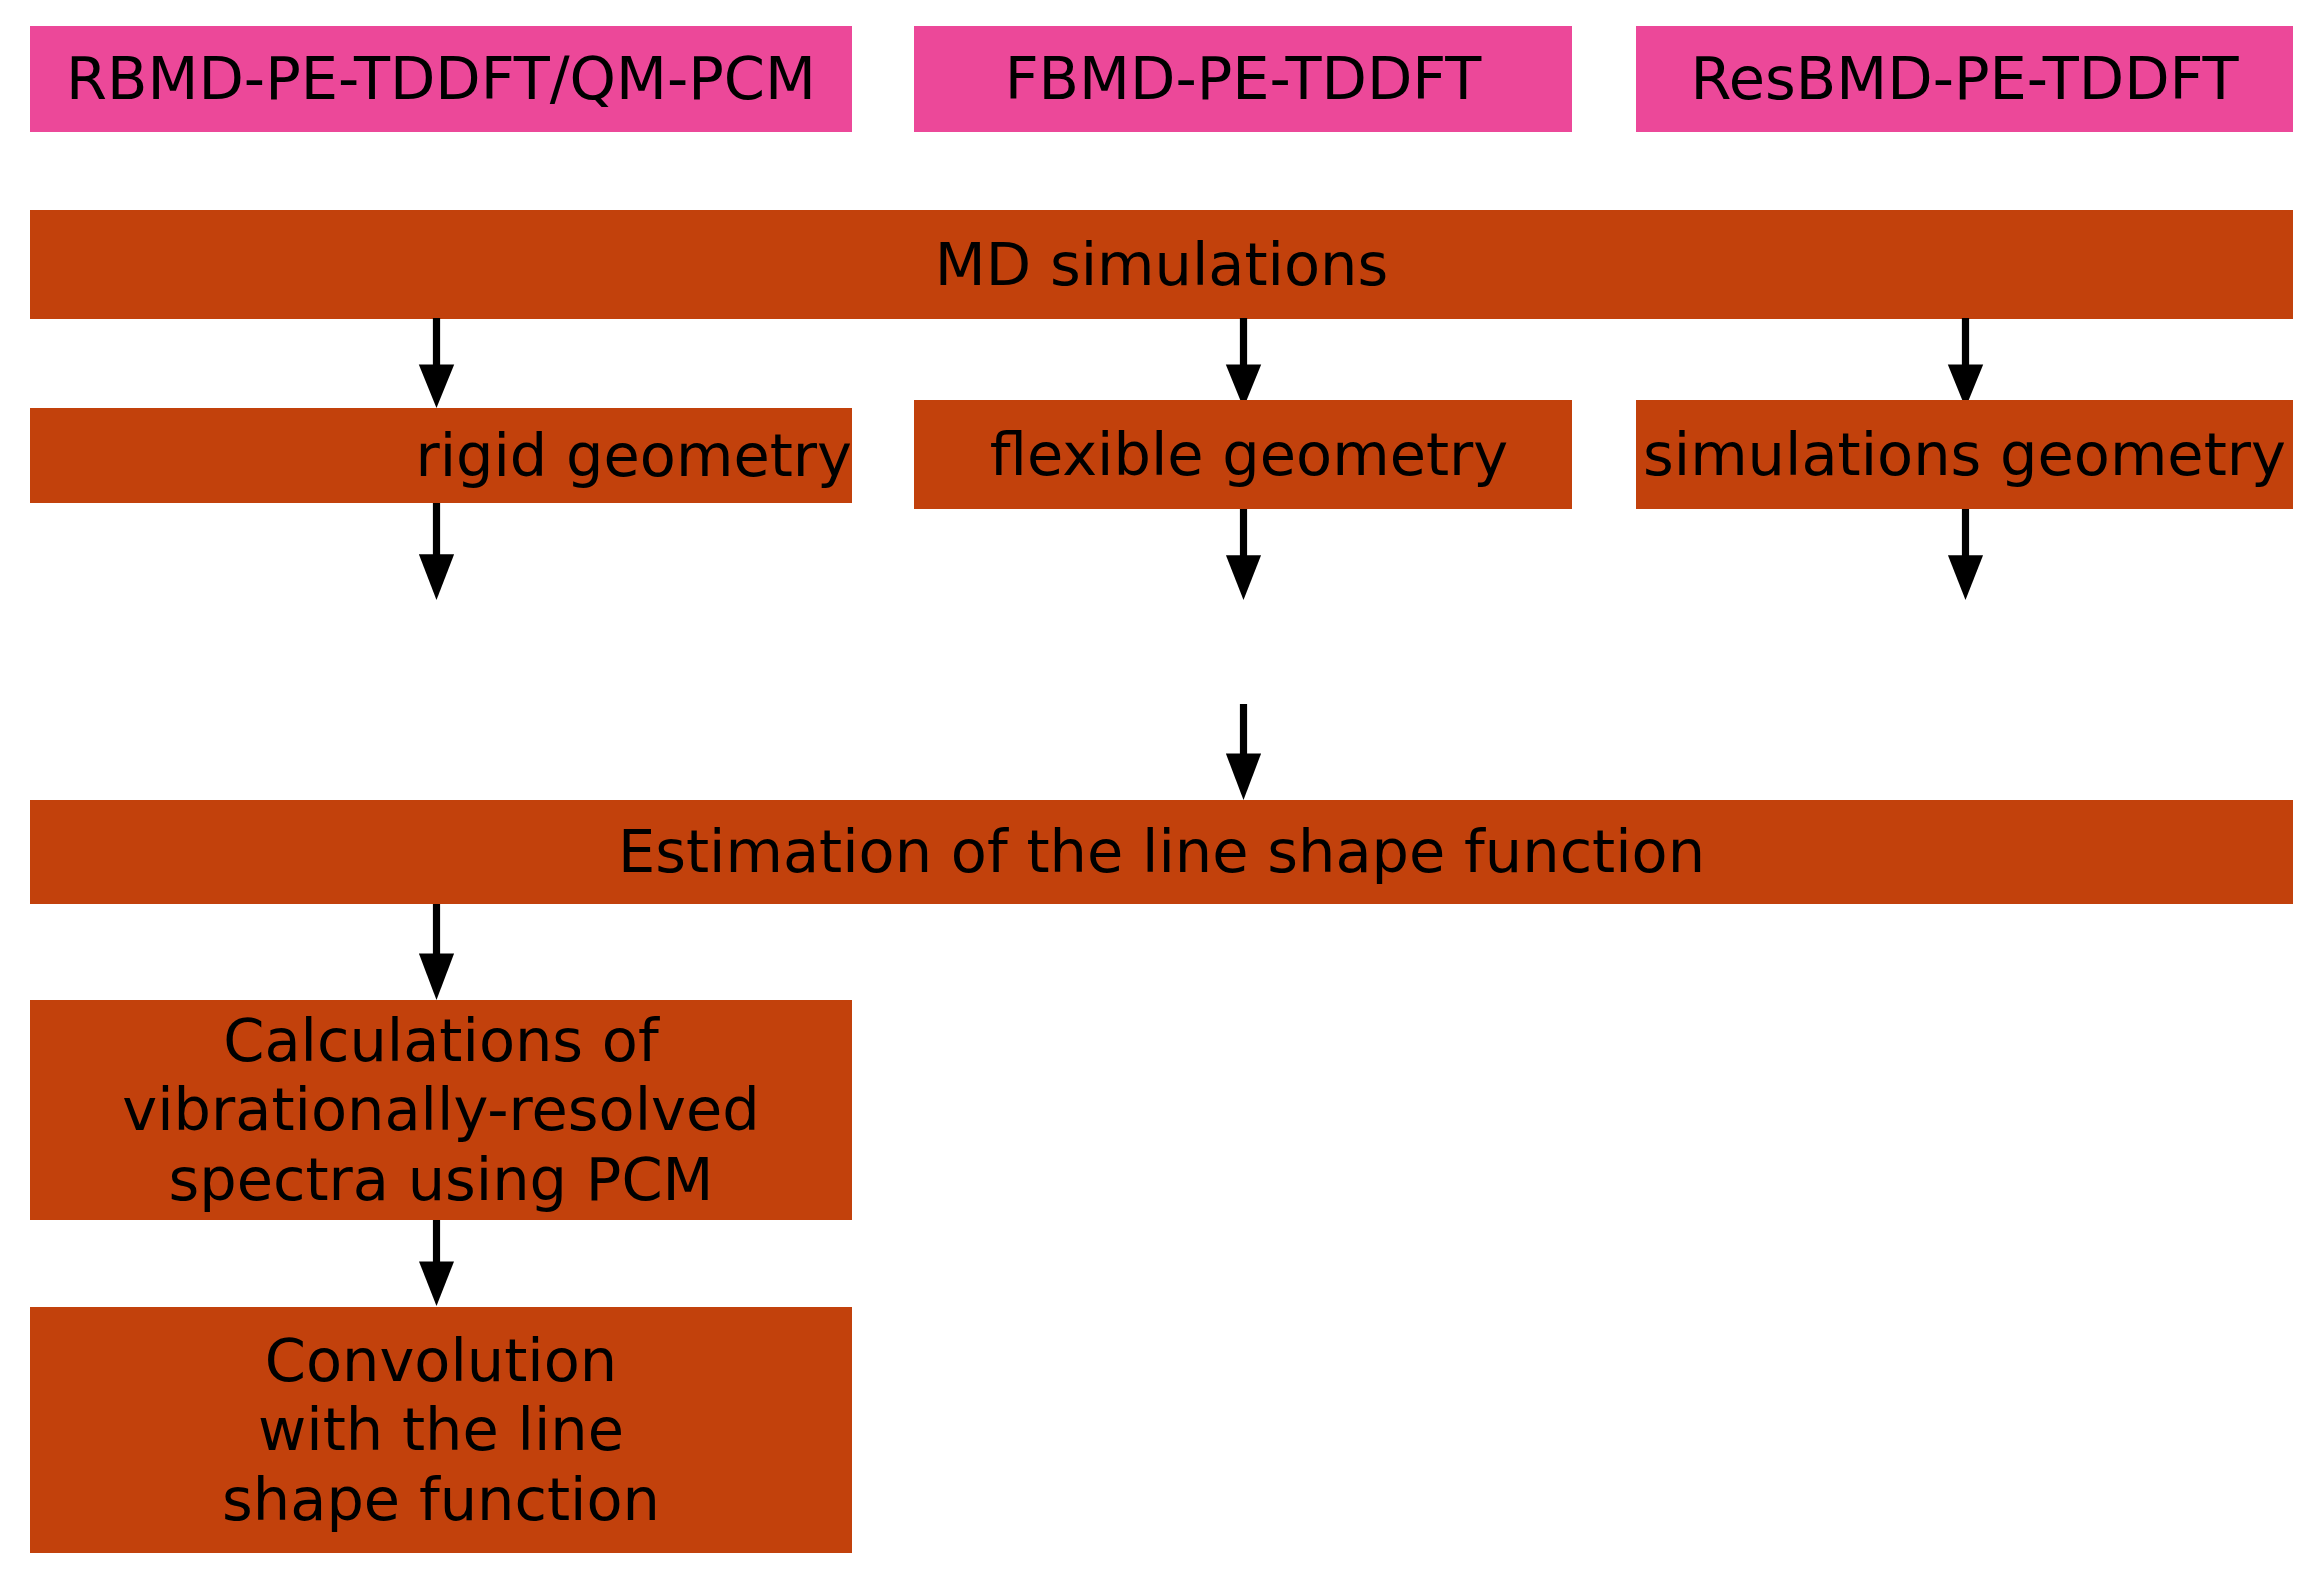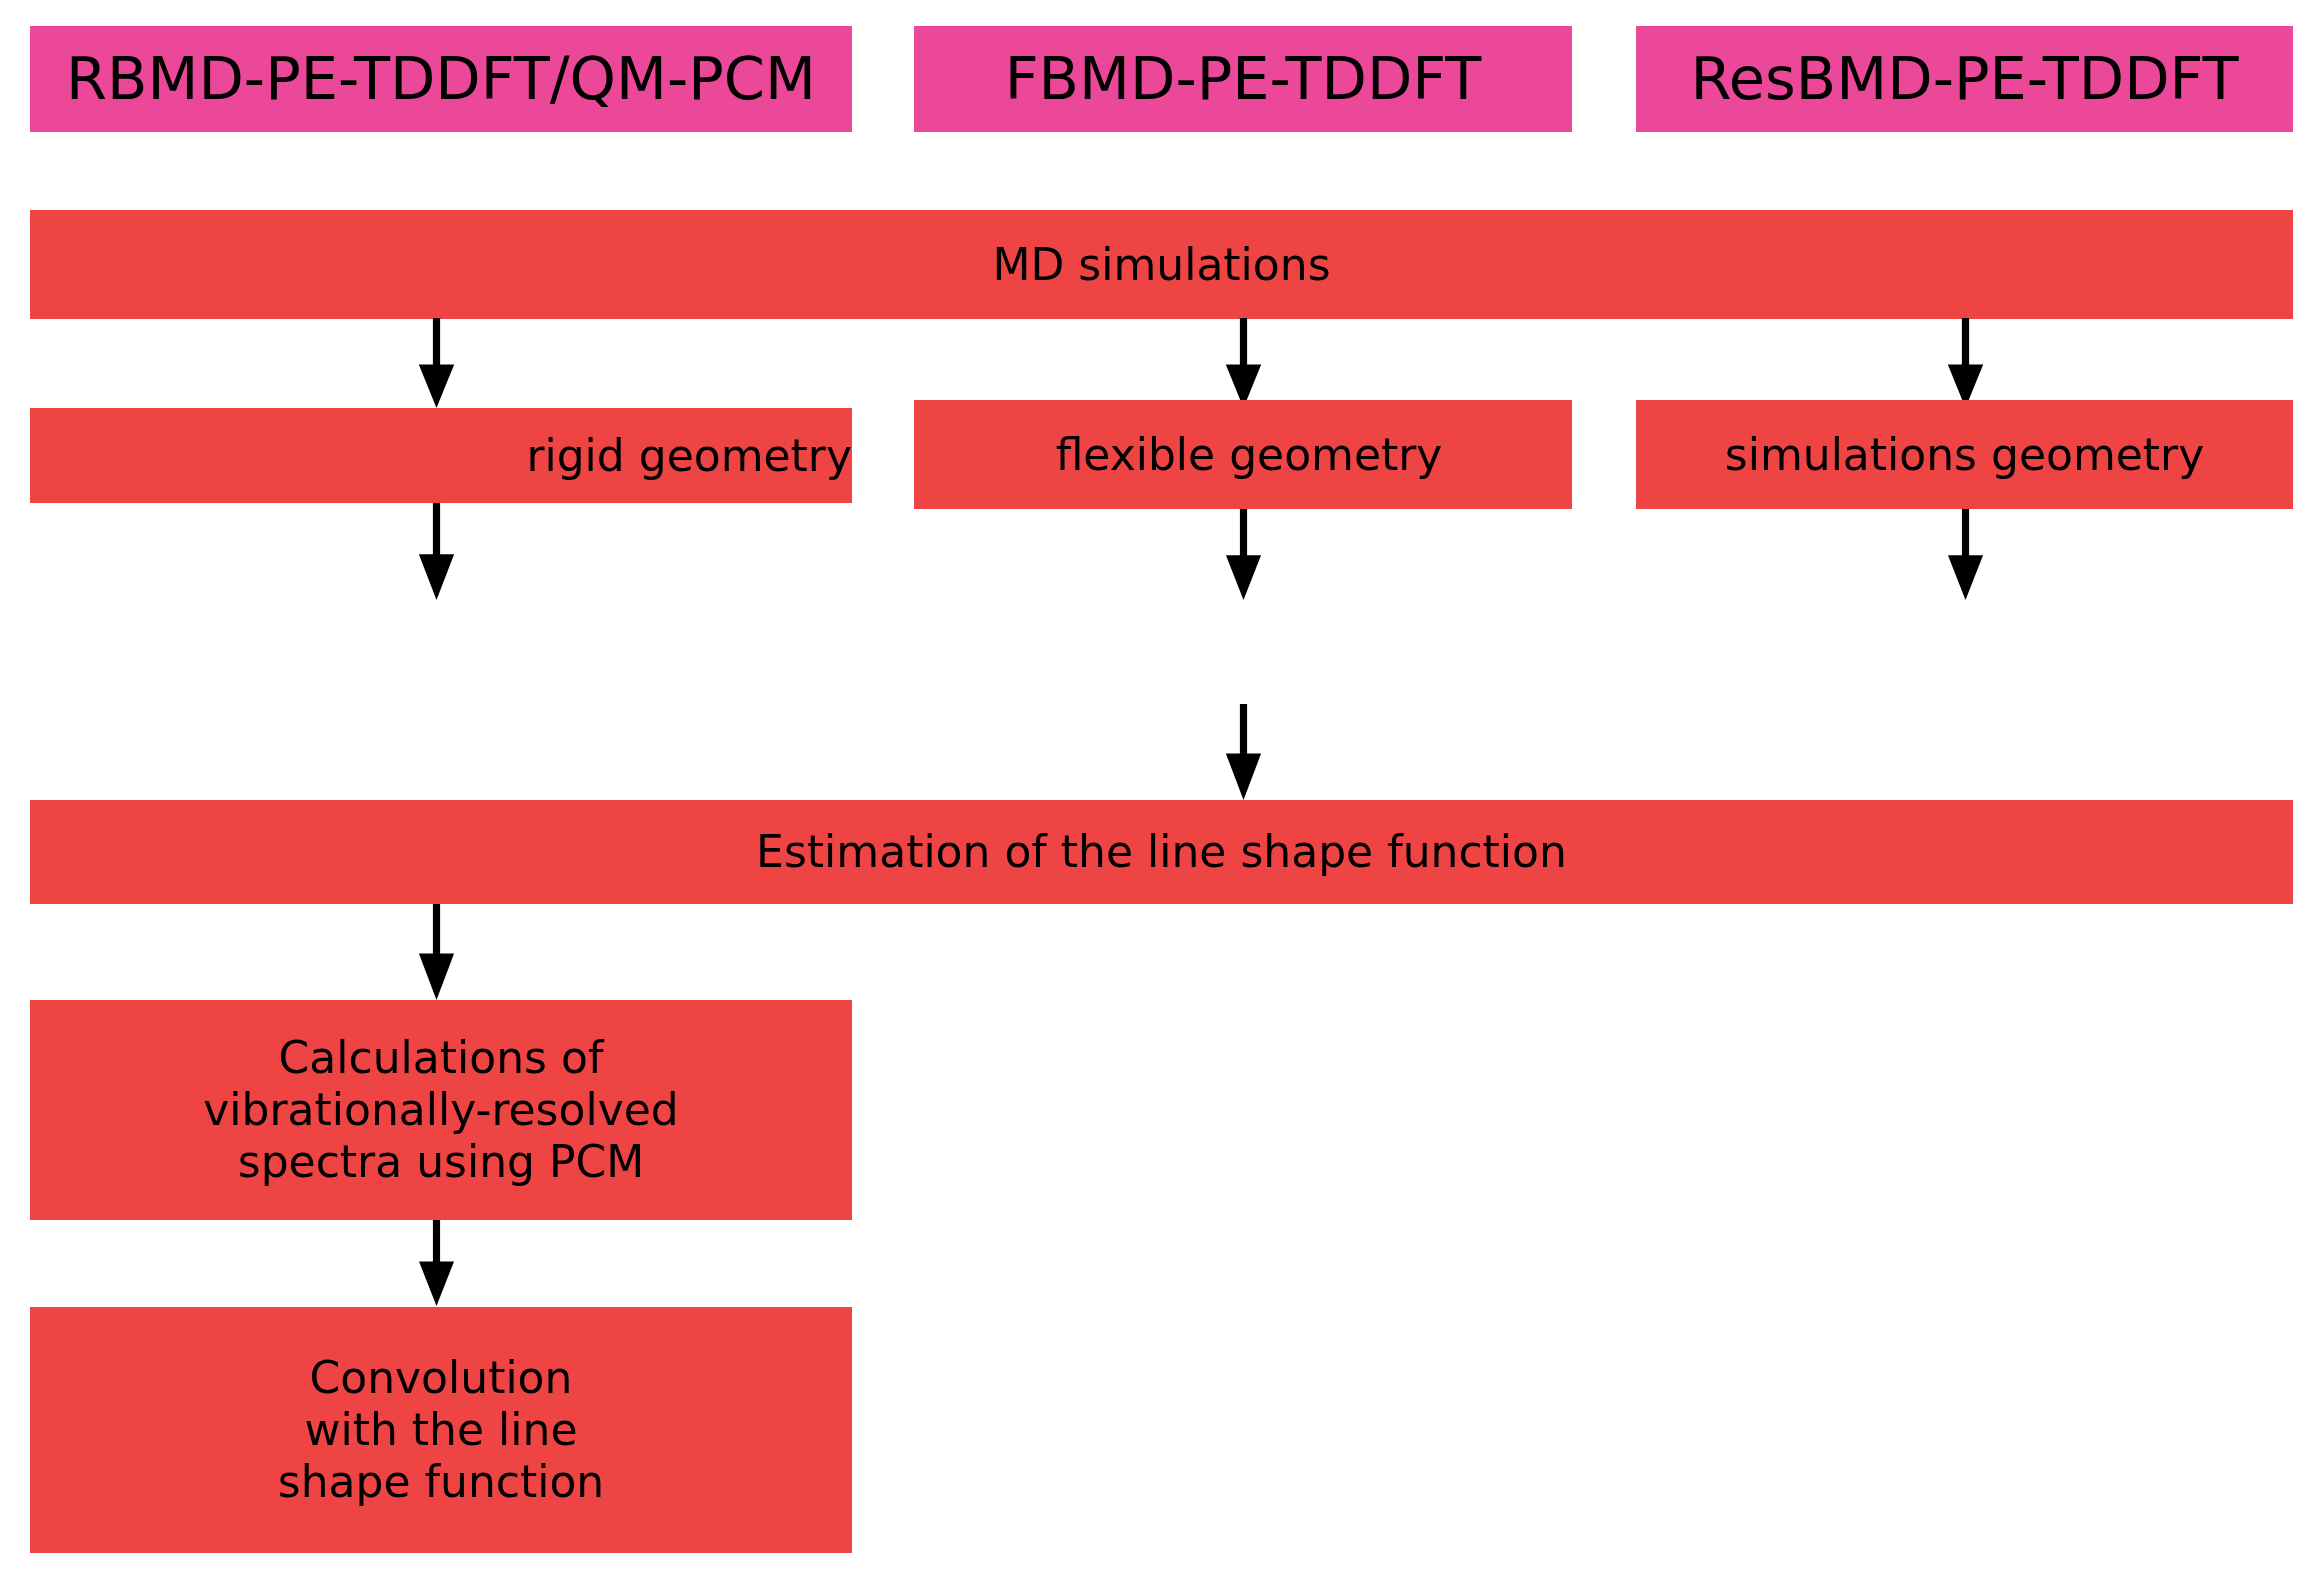--- a/index.html
+++ b/index.html
@@ -24,22 +24,22 @@
     color: #000000;
     line-height: 1.18;
     box-sizing: border-box;
     white-space: pre-line;
   }
   .header-box {
     background: #ec4899;
     font-size: 59px;
   }
   .stage-box {
-    background: #ef4444;
-    font-size: 44px;
+    background: #c2410c;
+    font-size: 59px;
   }
   .arrow {
     position: absolute;
   }
   .arrow svg {
     display: block;
   }
 </style>
 </head>
 <body>

